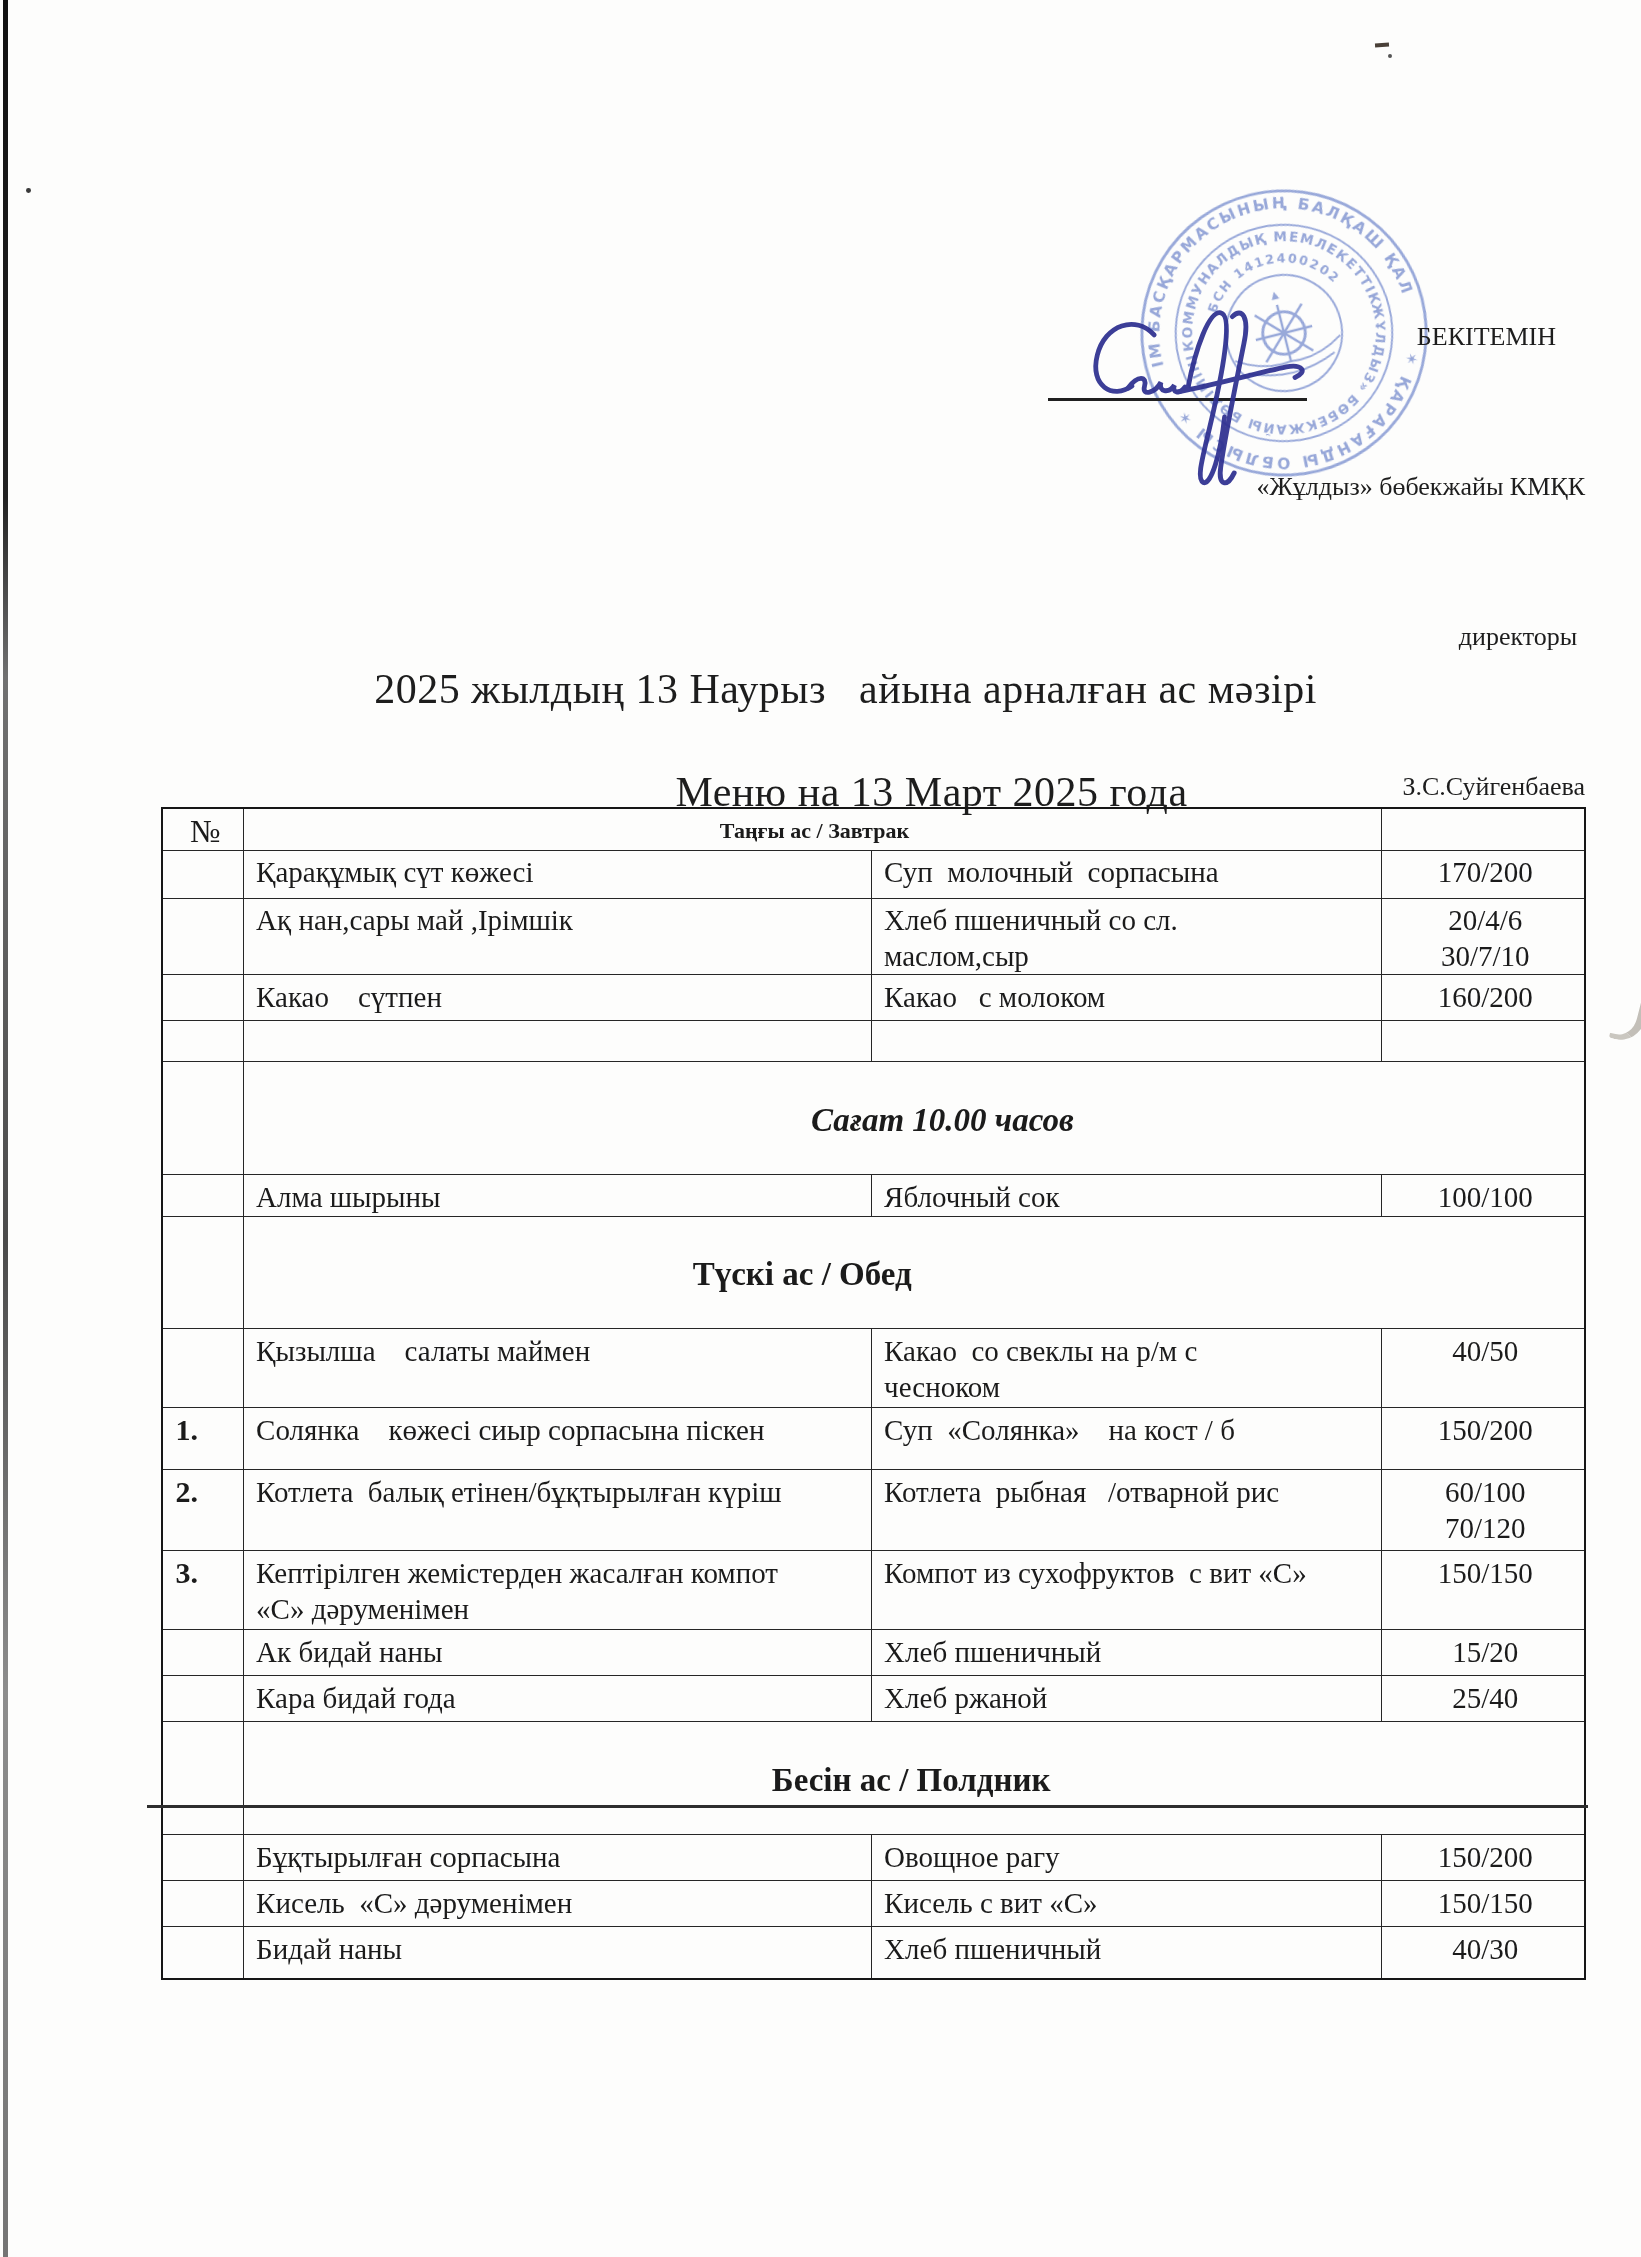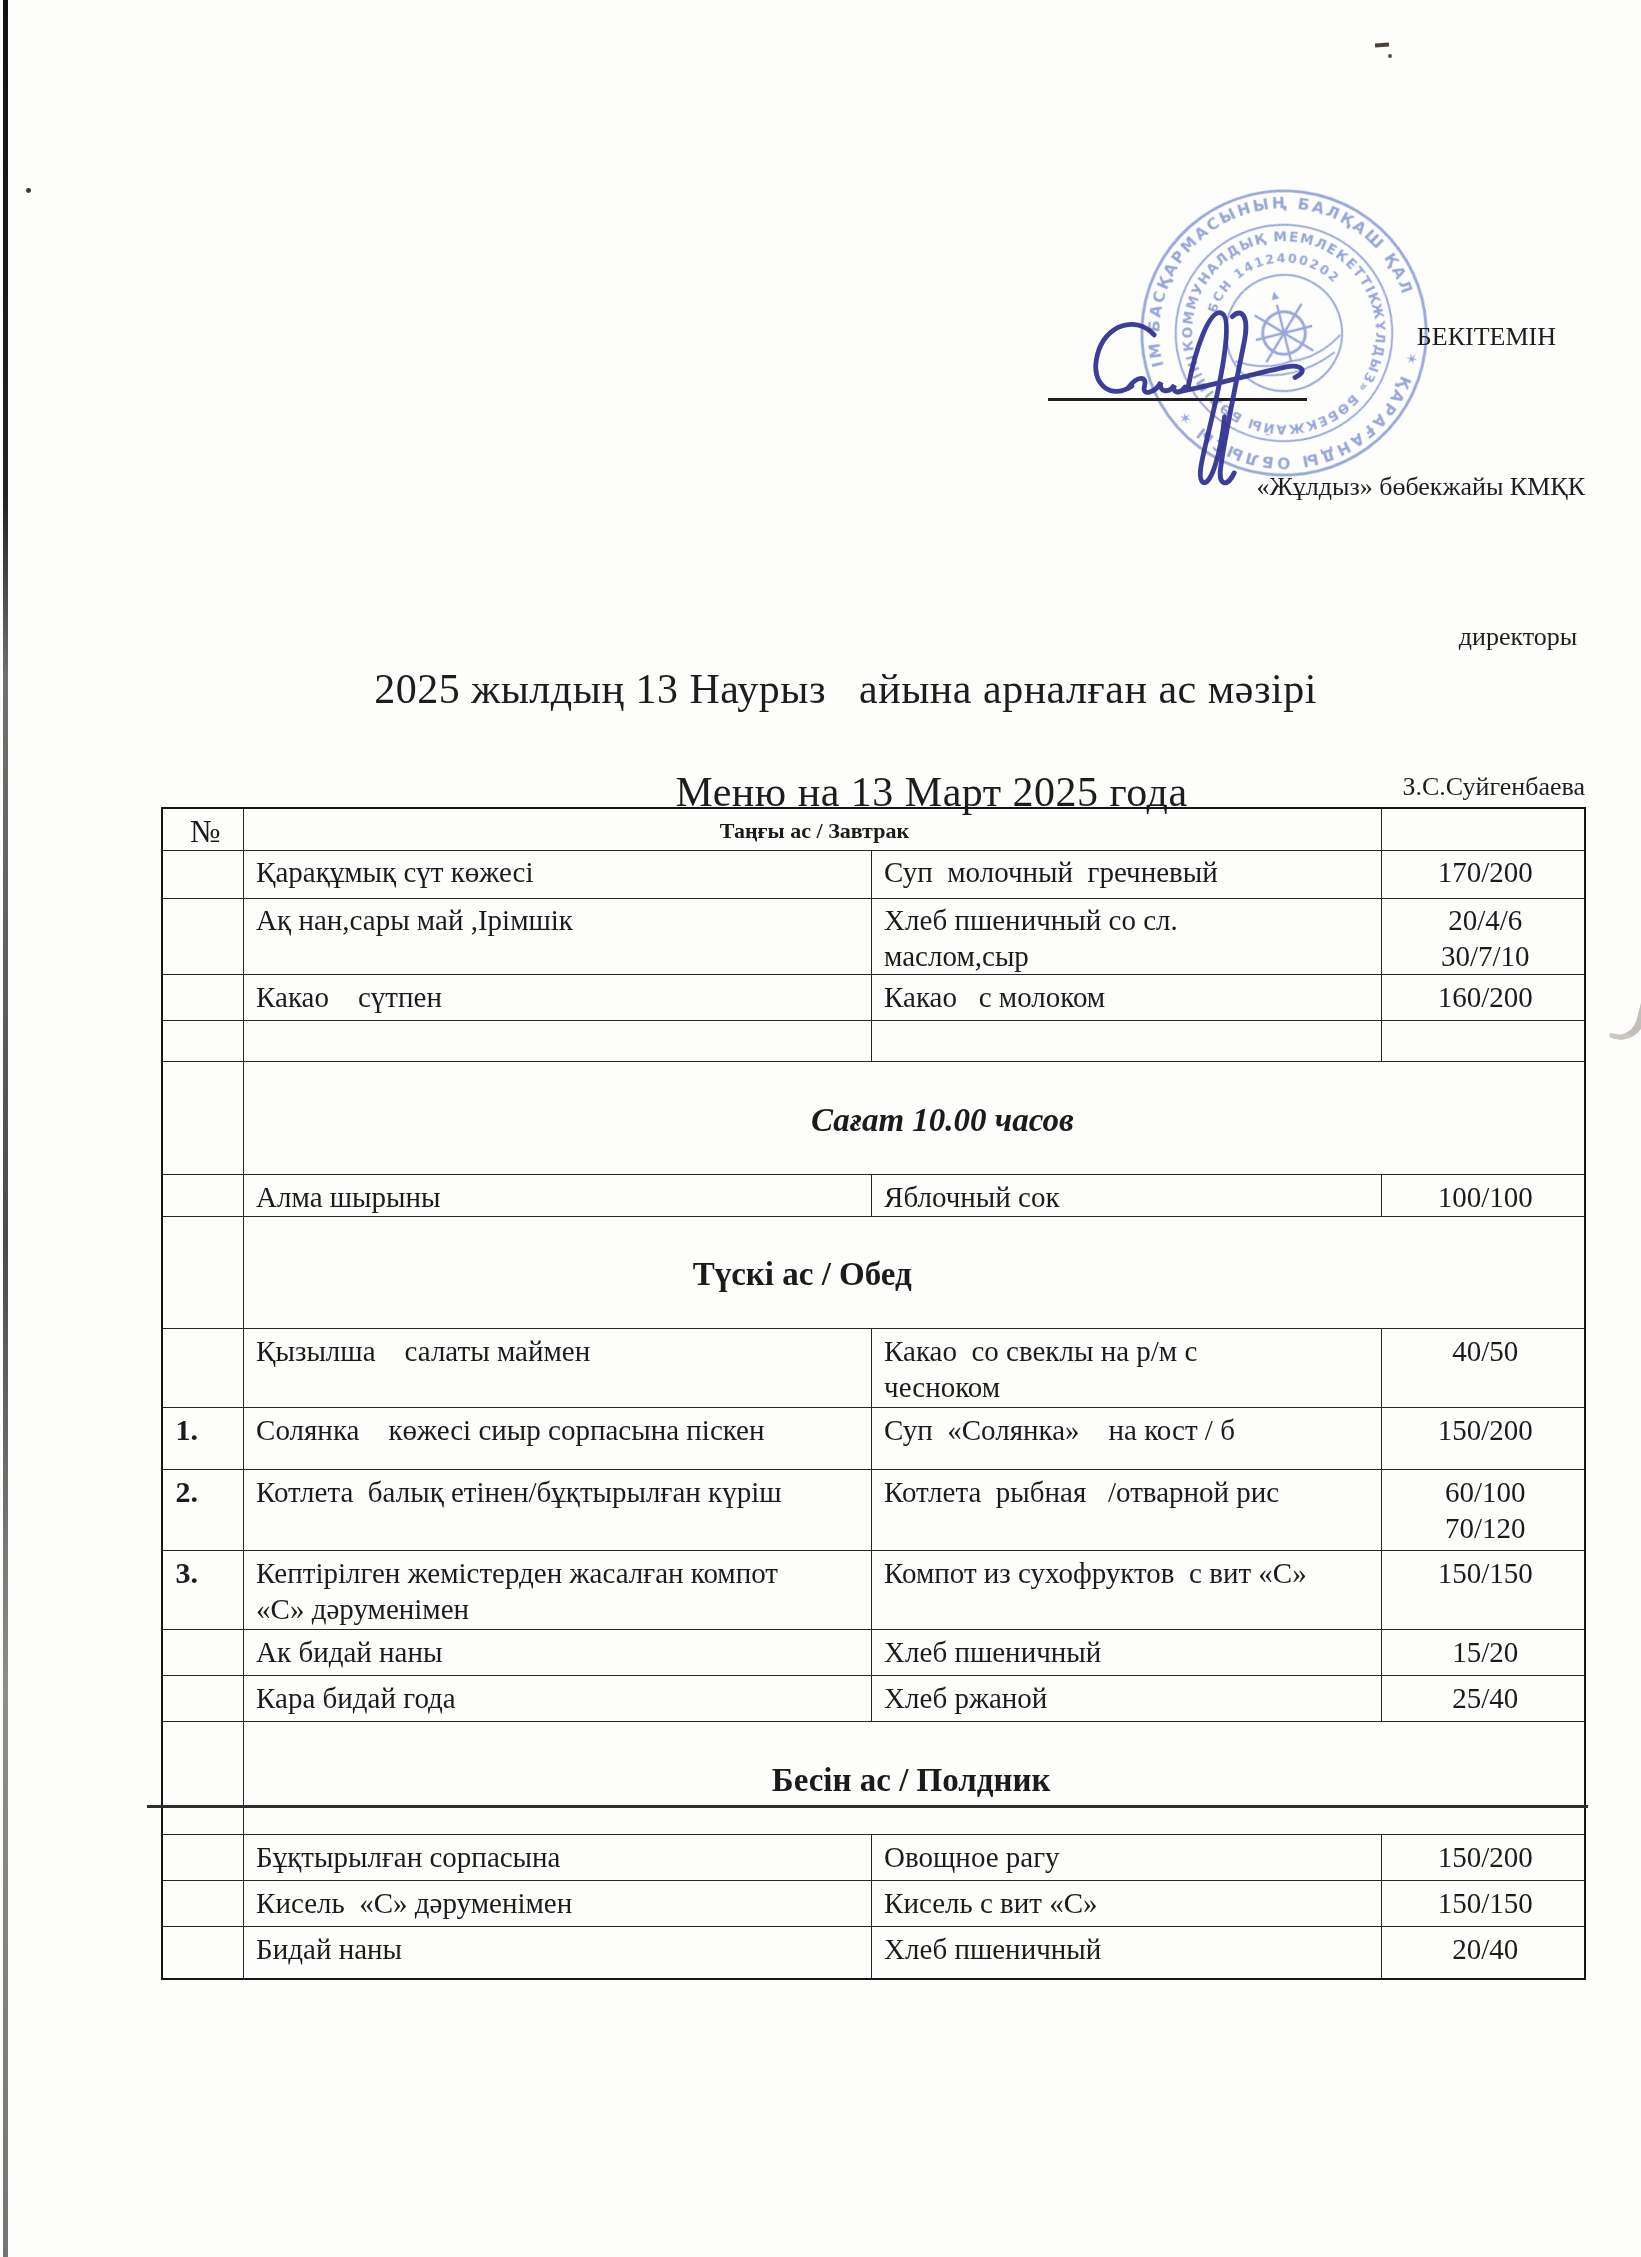--- a/index.html
+++ b/index.html
@@ -155,21 +155,21 @@
       </colgroup>
     <tbody>
         <tr class="rh44">
       <td class="c-numhead">№</td>
       <td class="c-head" colspan="2">Таңғы ас / Завтрак</td>
       <td></td>
     </tr>
     <tr class="rh50">
       <td class="c-num"></td>
       <td>Қарақұмық сүт көжесі</td>
-      <td>Суп  молочный  гречневый</td>
+      <td>Суп  молочный  сорпасына</td>
       <td class="c-portion">170/200</td>
     </tr>
     <tr class="rh74">
       <td class="c-num"></td>
       <td>Ақ нан,сары май ,Ірімшік</td>
       <td>Хлеб пшеничный со сл.
 маслом,сыр</td>
       <td class="c-portion">20/4/6
 30/7/10</td>
     </tr>
@@ -257,21 +257,21 @@
     <tr class="rh48">
       <td class="c-num"></td>
       <td>Кисель  «С» дәруменімен</td>
       <td>Кисель с вит «С»</td>
       <td class="c-portion">150/150</td>
     </tr>
     <tr class="rh54">
       <td class="c-num"></td>
       <td>Бидай наны</td>
       <td>Хлеб пшеничный</td>
-      <td class="c-portion">20/40</td>
+      <td class="c-portion">40/30</td>
     </tr>
   </tbody>
     </table>
 
   <div class="table-shadow"></div>
 
 </div>
 
 
 </body></html>

